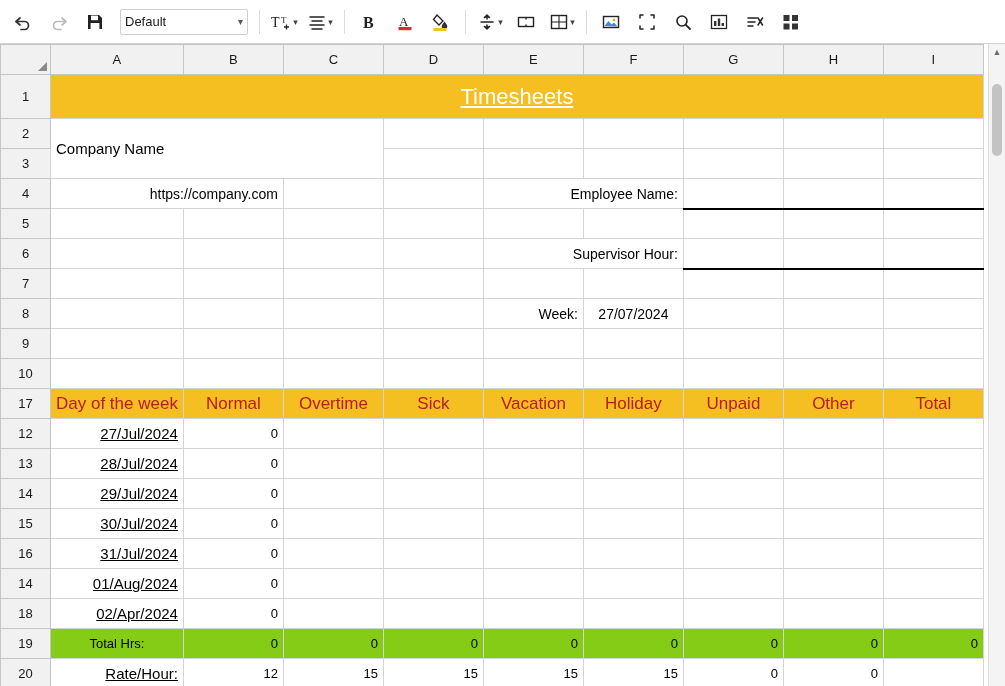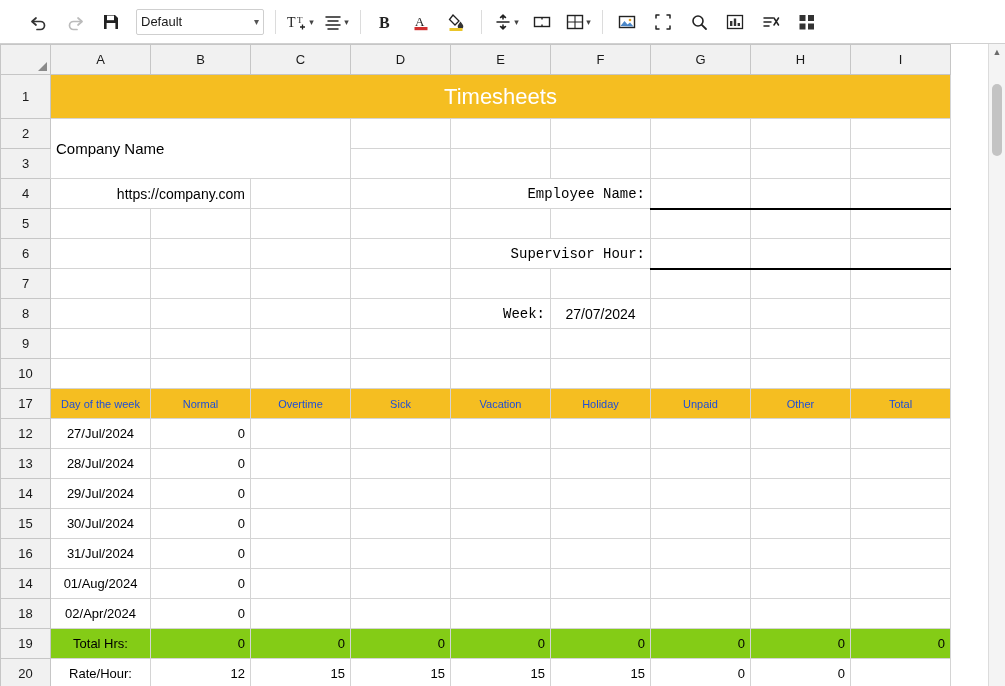--- a/index.html
+++ b/index.html
@@ -15,21 +15,21 @@
   }
 
   
   .toolbar {
     height: 44px;
     box-sizing: border-box;
     border-bottom: 1px solid #d0d0d0;
     background: #ffffff;
     display: flex;
     align-items: center;
-    padding: 0 22px;
+    padding: 0 6px;
     gap: 2px;
   }
   .tb-btn {
     height: 30px;
     min-width: 28px;
     display: flex;
     align-items: center;
     justify-content: center;
     border-radius: 3px;
     cursor: default;
@@ -120,44 +120,44 @@
     border: 1px solid #c6c6c6 !important;
     width: 50px;
   }
 
   .c-title {
     background: #f5be21;
     color: #ffffff;
     font-weight: bold;
     font-size: 22px;
     text-align: center;
+    text-decoration: underline;
   }
   .c-company {
     font-weight: bold;
     font-size: 15px;
     text-align: left;
   }
   .c-url { text-align: right; font-size: 14px; }
   .c-label-right {
     text-align: right;
     font-weight: bold;
     font-size: 14px;
-    font-family: Liberation Mono, monospace;
   }
   .c-week-val { text-align: center; font-size: 14px; }
   .underline-cell { border-bottom: 2px solid #000 !important; }
 
   .c-hdr {
     background: #f5be21;
-    color: #1d4ed8;
+    color: #b91c1c;
     font-weight: bold;
-    font-size: 11px;
+    font-size: 17px;
     text-align: center;
   }
-  .c-date { text-align: center; font-size: 13px; }
+  .c-date { text-align: right; font-size: 15px; text-decoration: underline; }
   .c-num { text-align: right; font-size: 13px; }
   .c-total-row {
     background: #84cc16;
     font-size: 13px;
   }
   .c-total-row.label { text-align: center; }
   .c-total-row.num { text-align: right; }
   .bold { font-weight: bold; }
 
   

